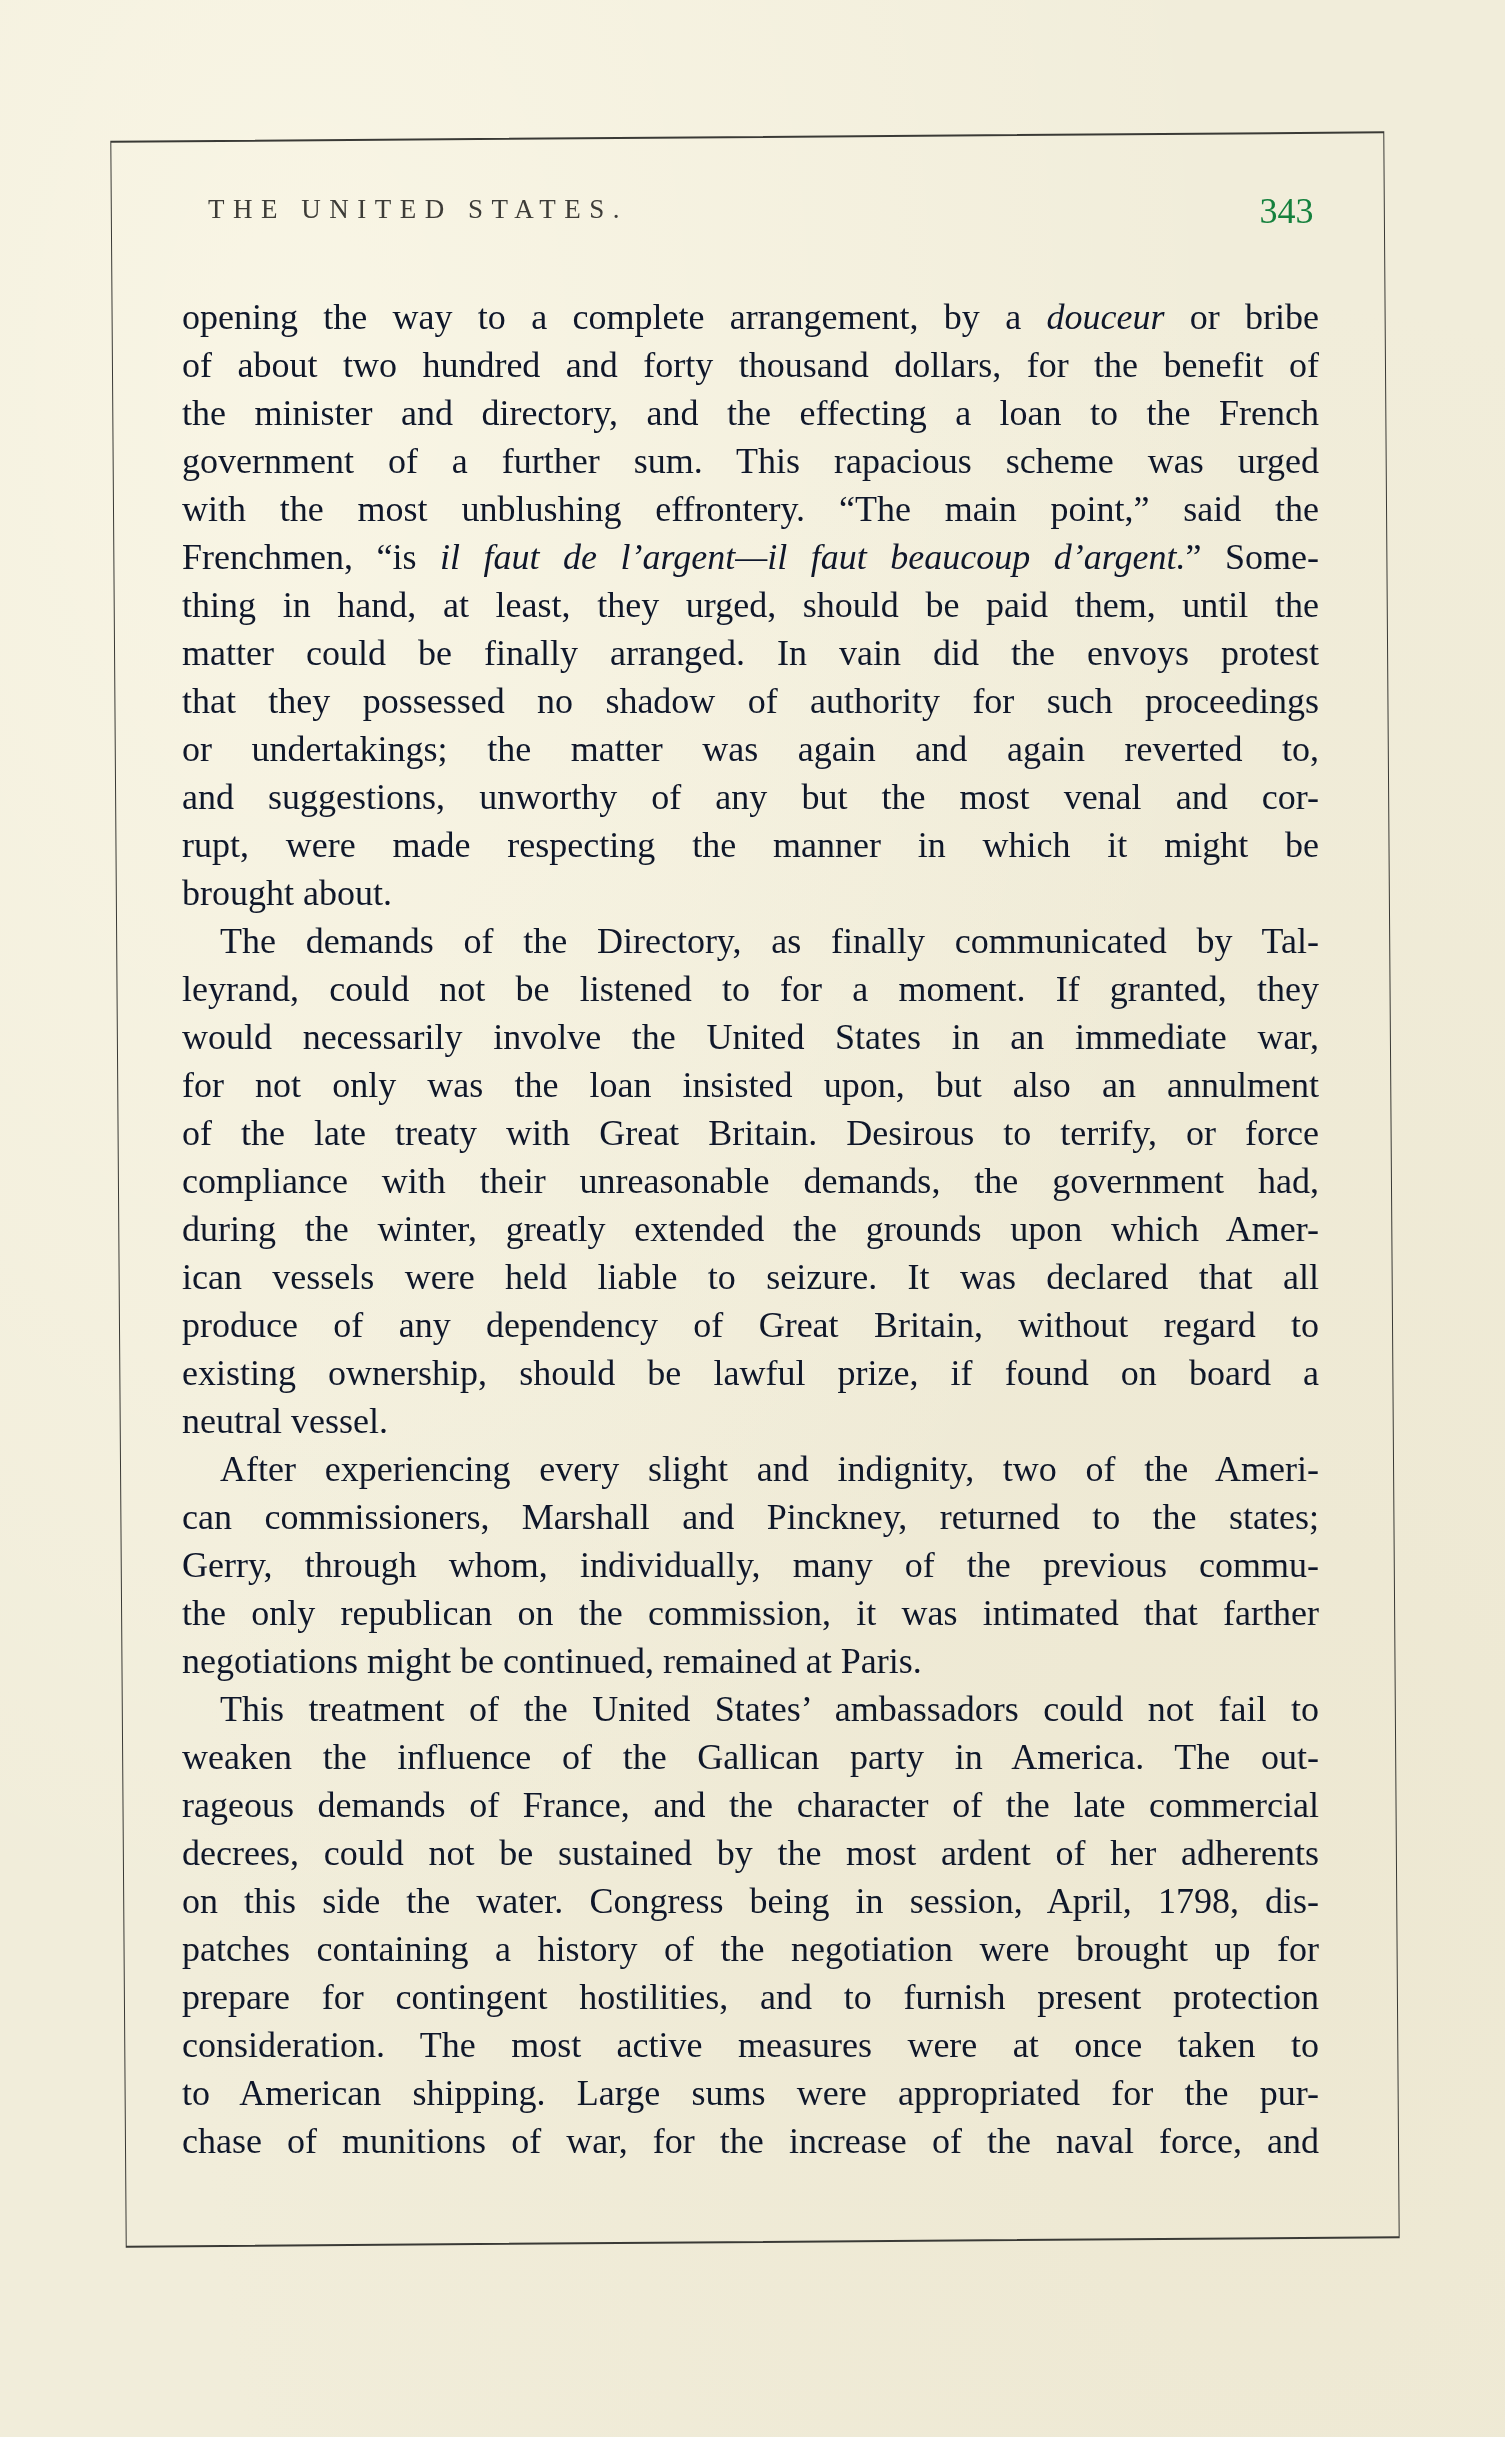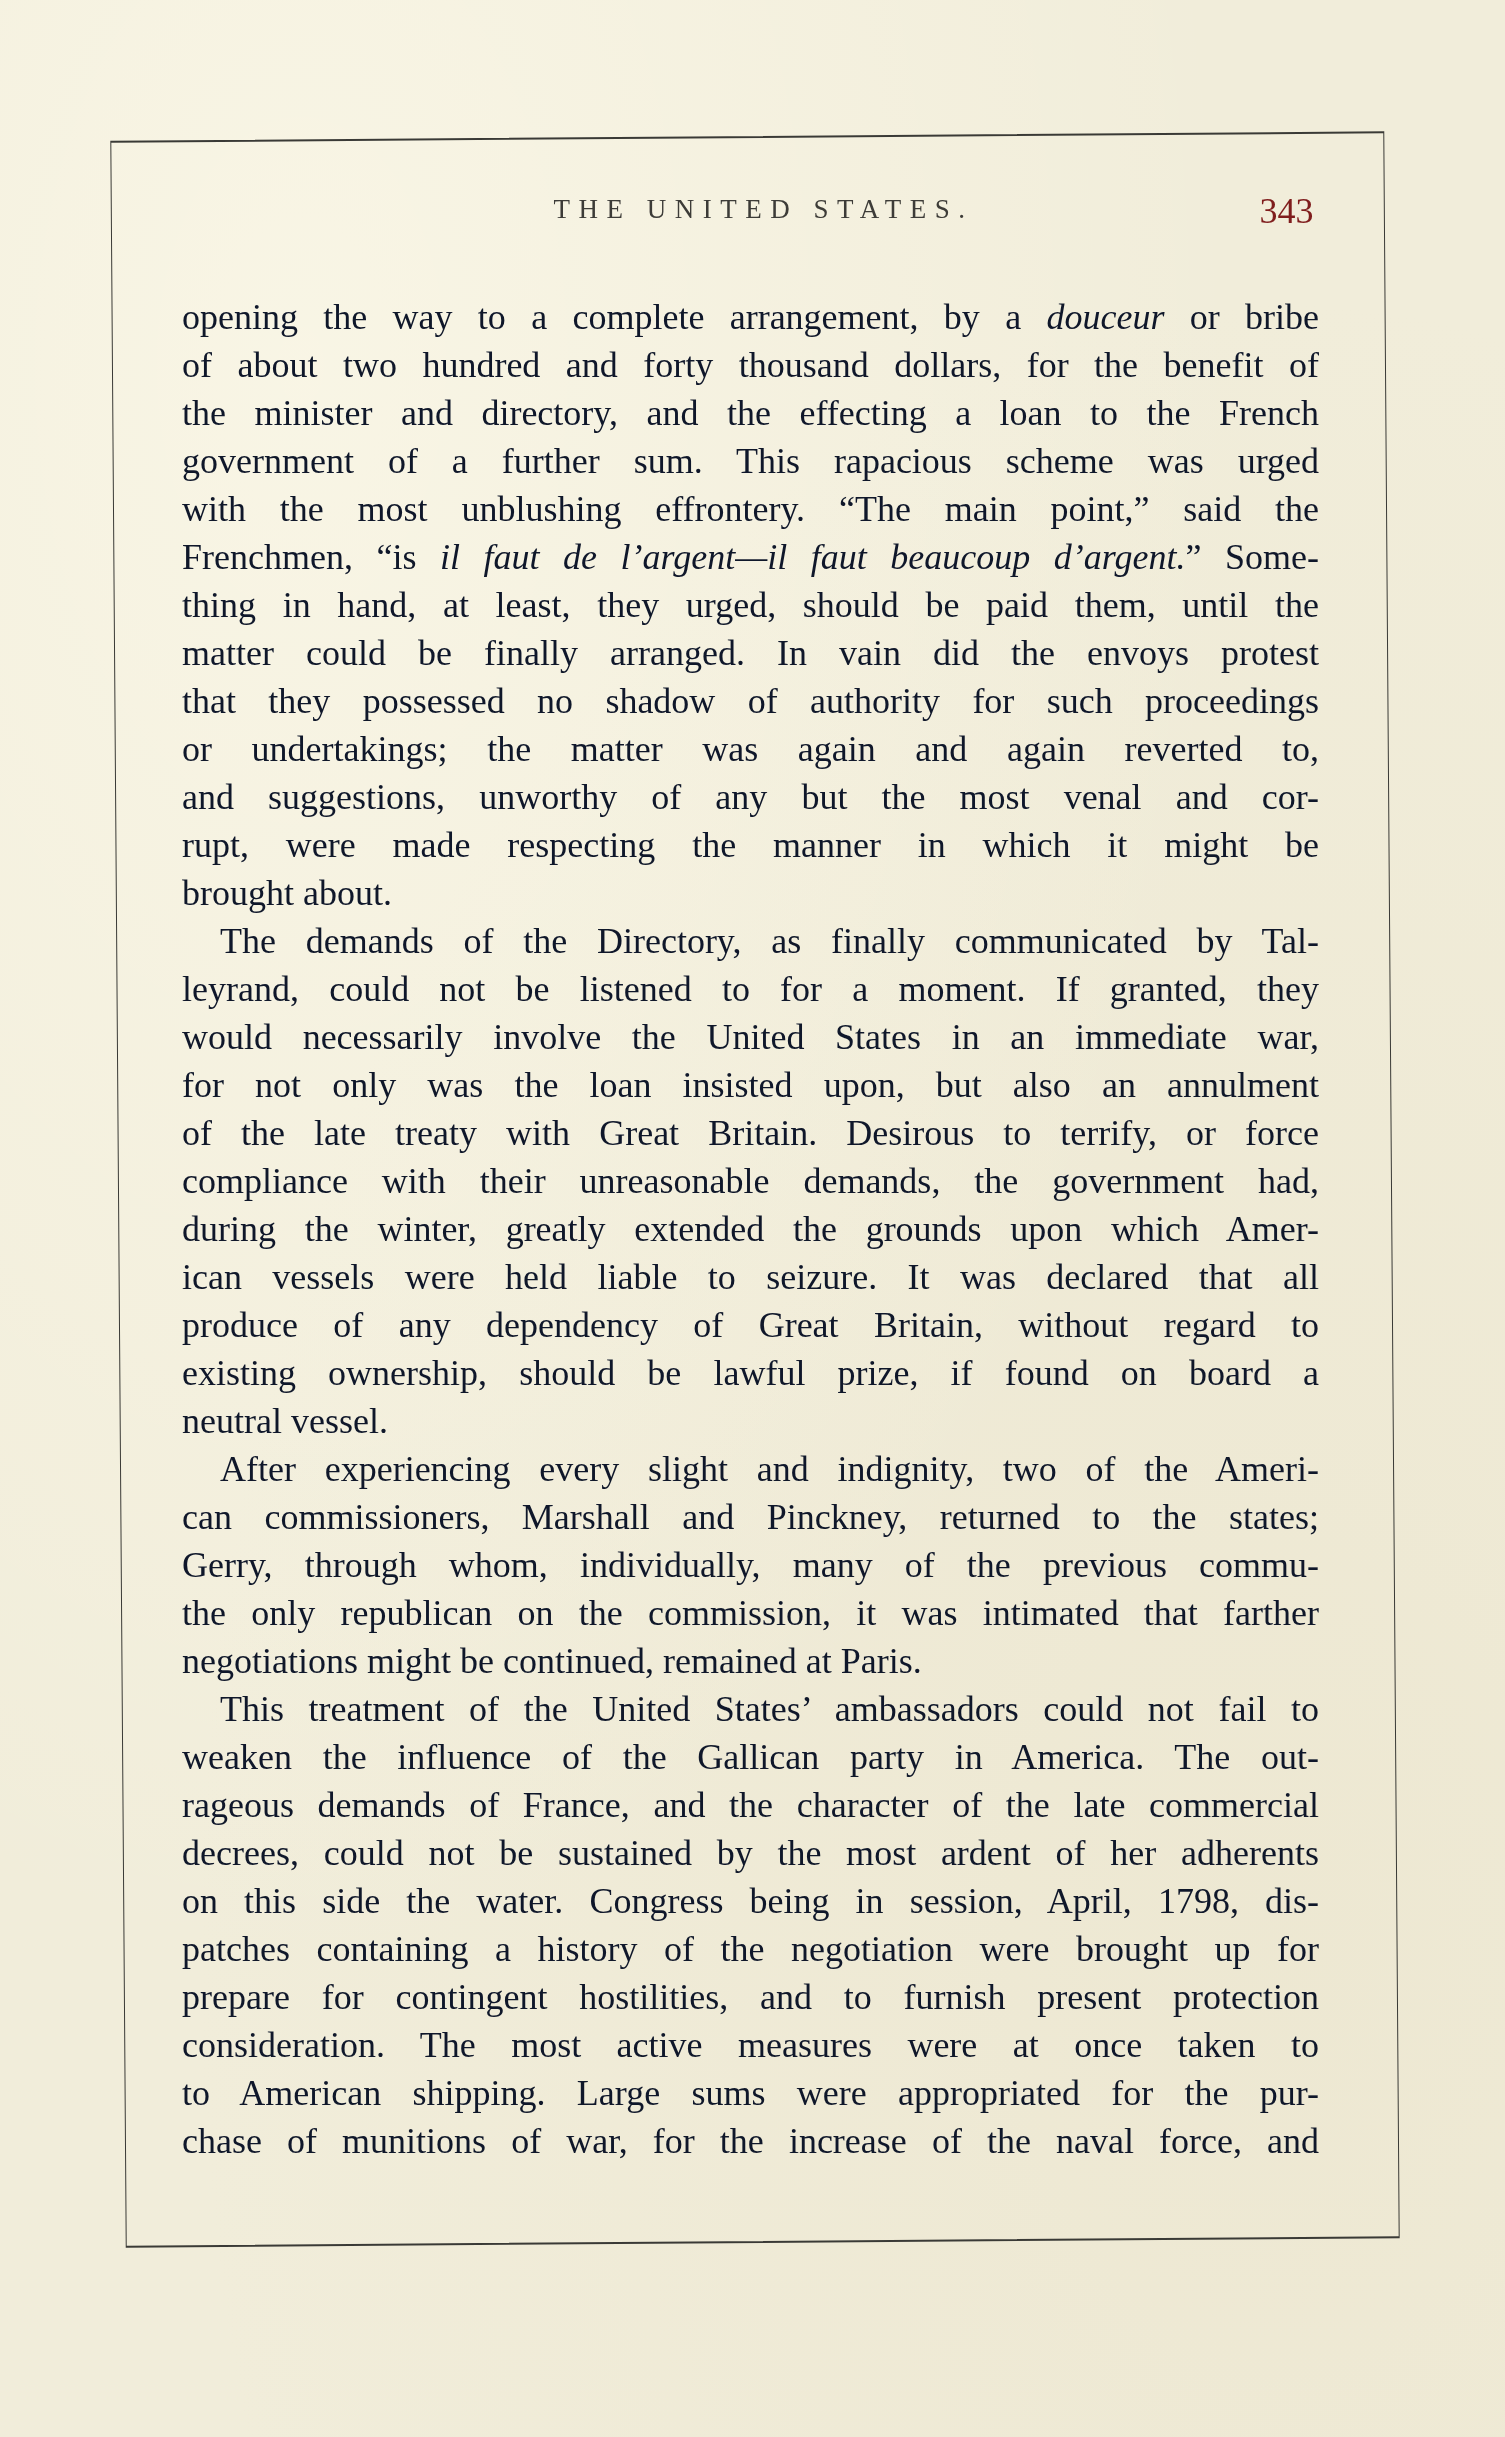--- a/index.html
+++ b/index.html
@@ -41,32 +41,32 @@
     left: 180px;
     top: 188px;
     width: 1139px;
     height: 45px;
   }
   .running-title {
     position: absolute;
     left: 0;
     right: 0;
     top: 5.6px;
-    text-align: center;
+    text-align: left;
     font-size: 27px;
     letter-spacing: 8.5px;
     color: #3d3c38;
     padding-left: 28px;
   }
   .page-number {
     position: absolute;
     right: 5.6px;
     top: 1.9px;
     font-size: 36px;
-    color: #7f1d1d;
+    color: #15803d;
   }
   .text-body {
     position: absolute;
     left: 182px;
     top: 269px;
     width: 1137px;
     font-size: 36px;
     line-height: 48px;
     color: #0f172a;
     margin-top: 24px;

